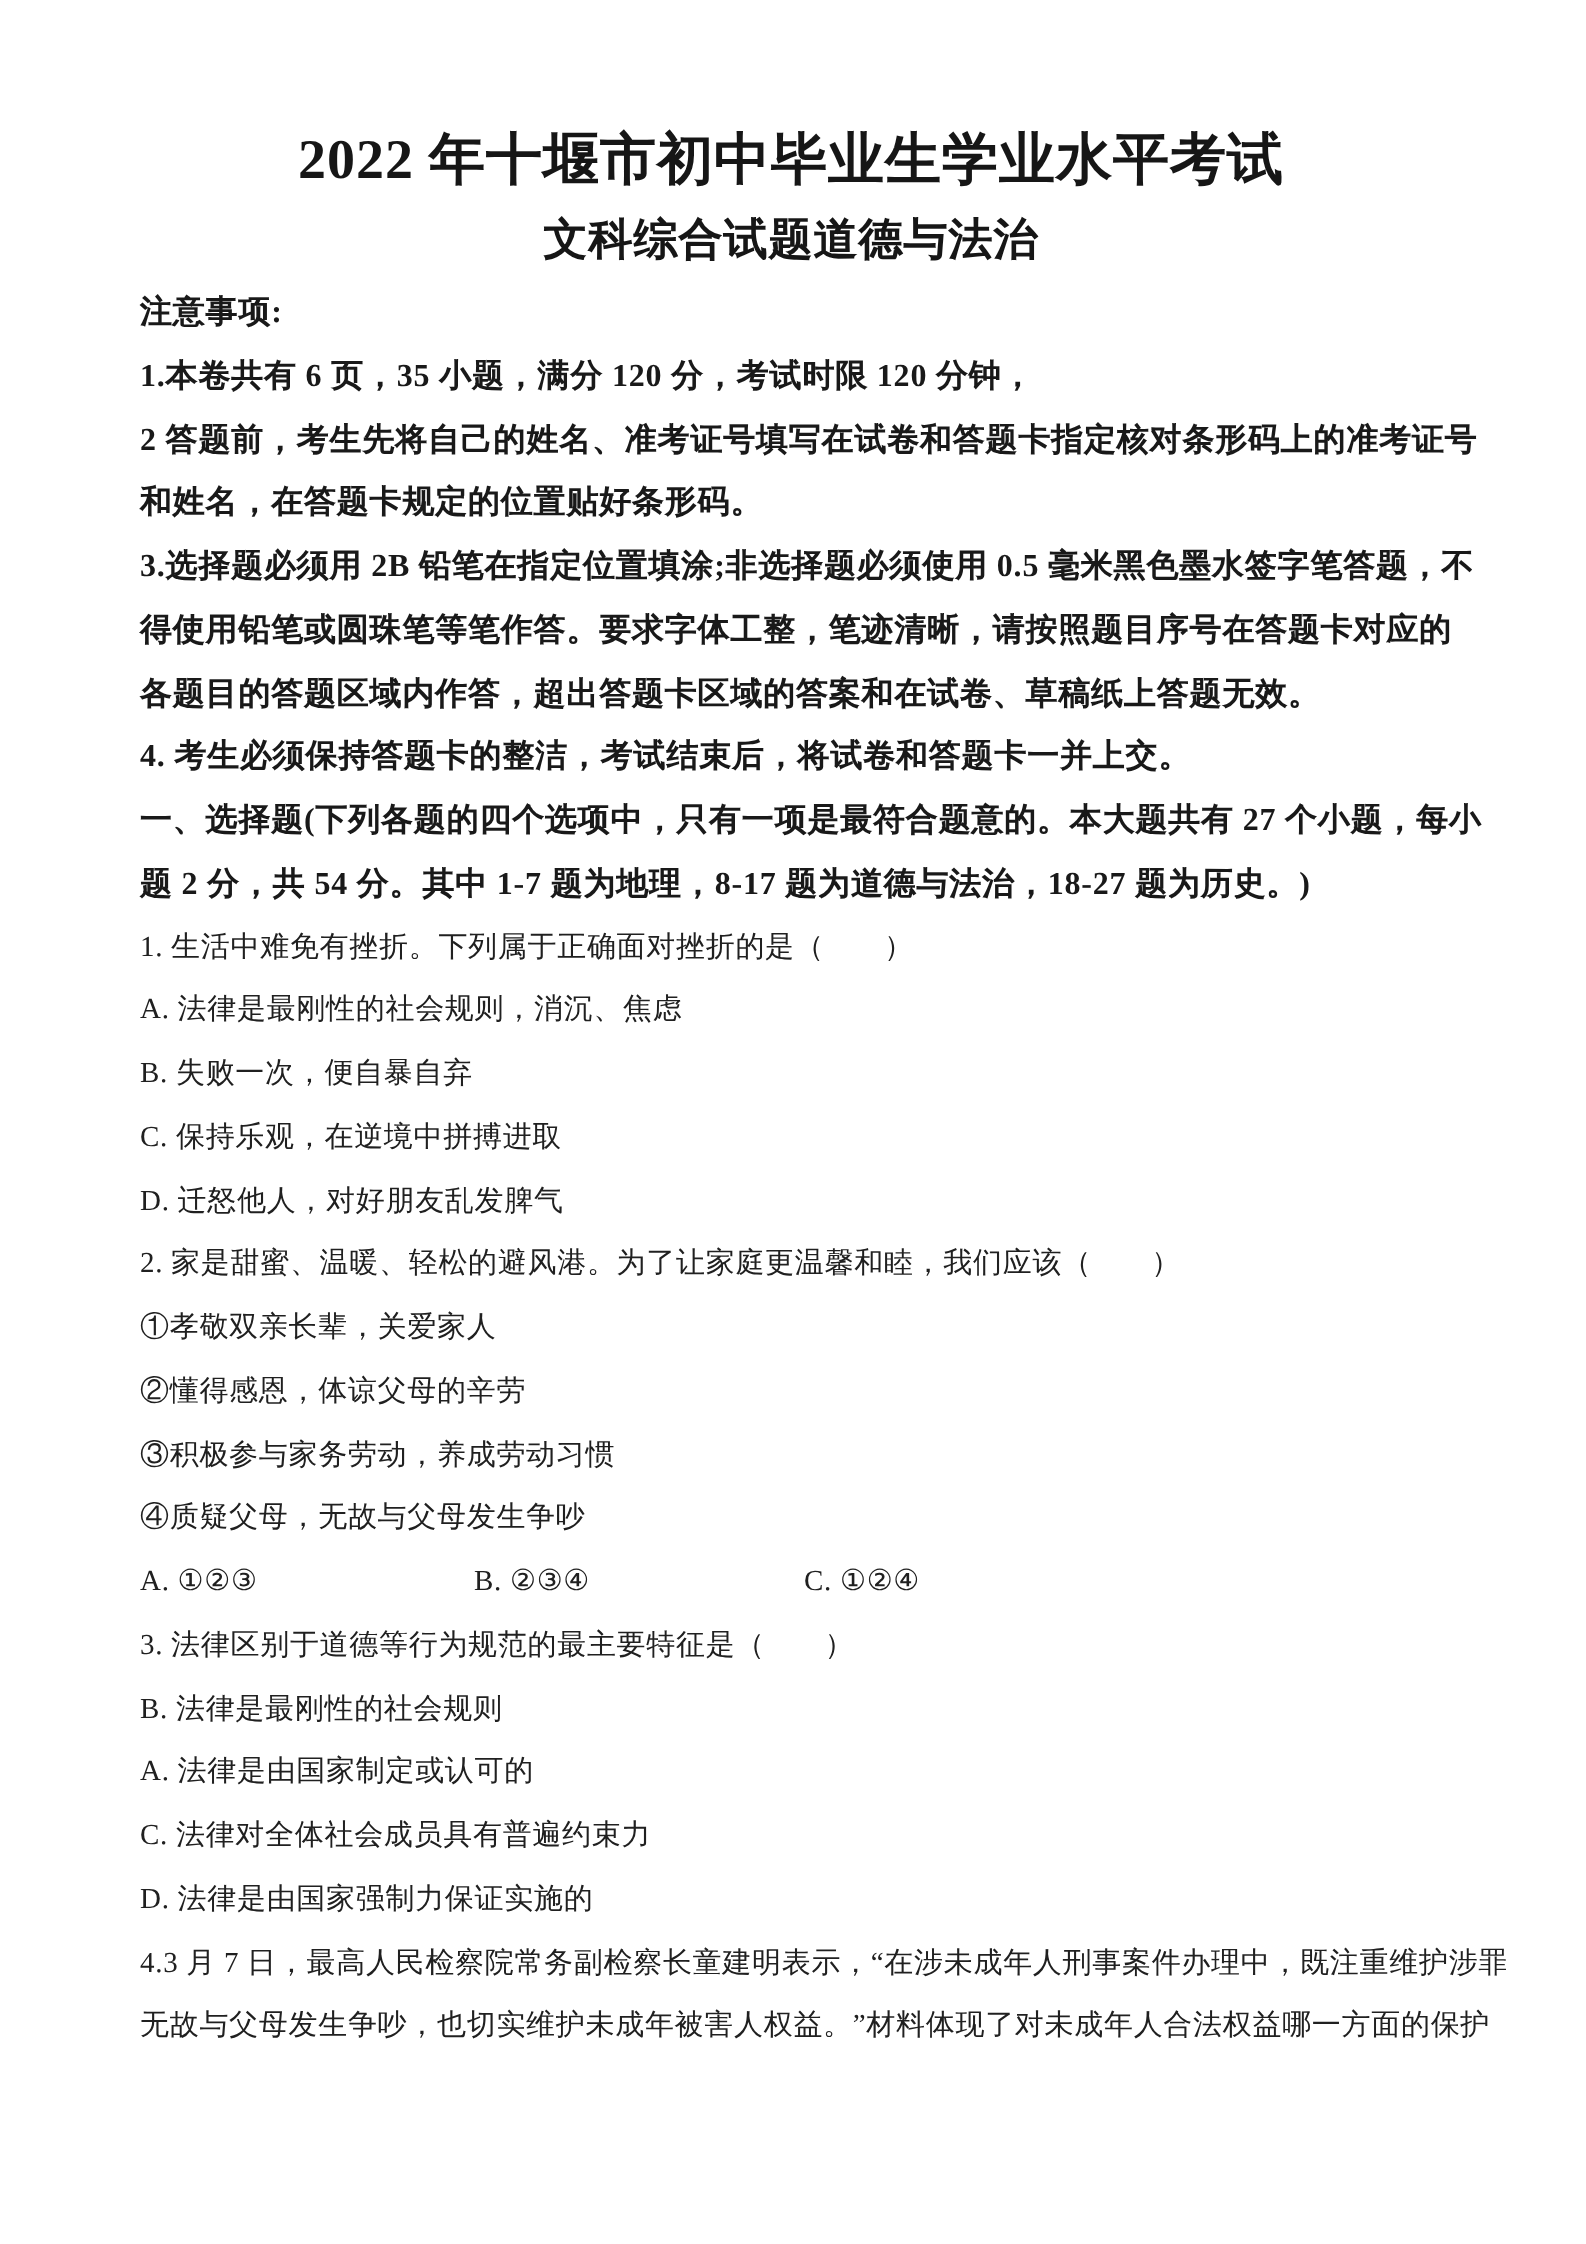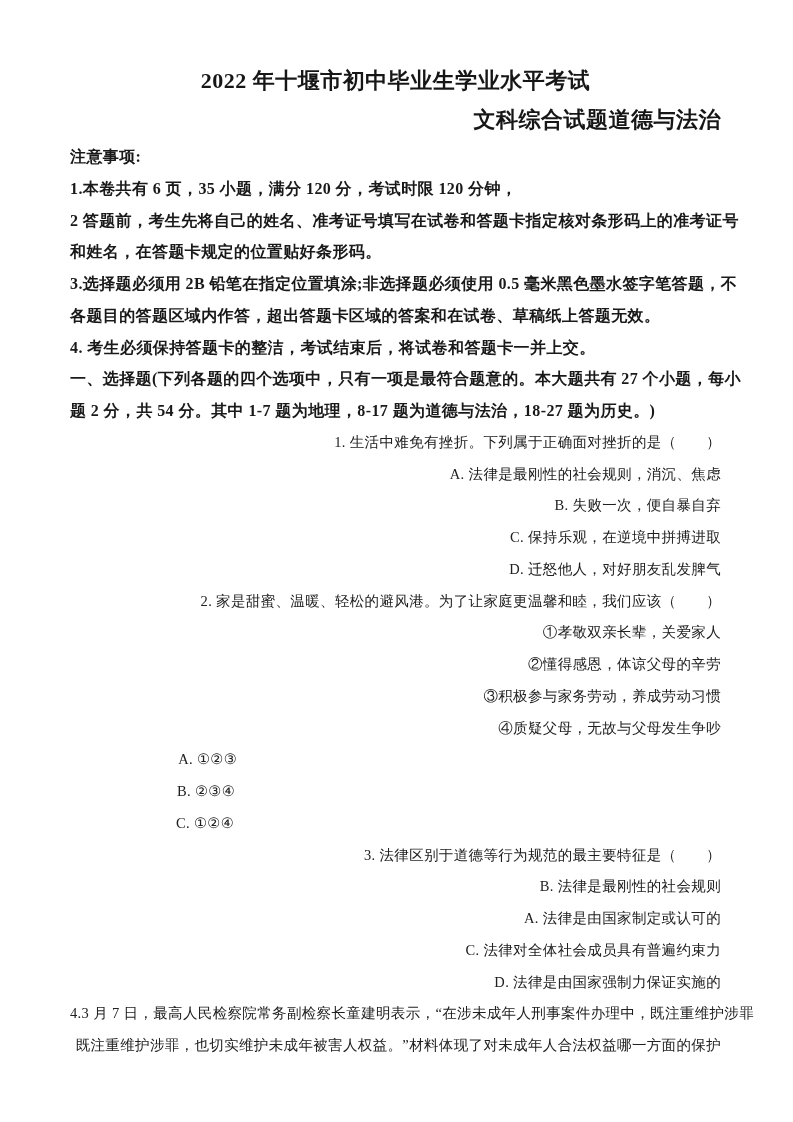--- a/index.html
+++ b/index.html
@@ -10,29 +10,29 @@
     background:#ffffff;
     color:#1c1c1c;
     font-family:"Liberation Serif","DejaVu Serif",serif;
     overflow:hidden;
     box-sizing:border-box;
     padding:0 72px 0 70px;
   }
   .doc-title{
     margin:70px 0 0 0;
     text-align:center;
-    font-size:22px;
+    font-size:28px;
     line-height:22px;
     font-weight:bold;
     letter-spacing:0.5px;
     color:#161616;
   }
   .doc-subtitle{
     margin:17px 0 0 0;
-    text-align:right;
+    text-align:center;
     font-size:22px;
     line-height:22px;
     font-weight:bold;
     letter-spacing:0.5px;
     color:#161616;
   }
   .content{margin-top:10px;}
   .line{
     display:block;
     line-height:31.75px;
@@ -42,23 +42,22 @@
     font-weight:bold;
     font-size:16px;
     letter-spacing:0.4px;
     color:#191919;
   }
   .question .line{
     font-weight:normal;
     font-size:14.5px;
     letter-spacing:0.35px;
     color:#202020;
-    text-align:right;
   }
-  .options-row{display:flex;flex-direction:column;}
+  .options-row{display:flex;}
   .options-row .opt-col{display:inline-block;}
   .options-row .opt-col:nth-child(1){width:167px;}
   .options-row .opt-col:nth-child(2){width:165px;}
   .options-row .opt-col:nth-child(3){width:164px;}
   .options-row .opt-col:nth-child(4){flex:1;}
 </style>
 </head>
 <body>
 
 <div class="page">
@@ -67,20 +66,21 @@
   <h2 class="doc-subtitle">文科综合试题道德与法治</h2>
 
   <div class="content">
 
     <div class="notice">
       <span class="line">注意事项:</span>
       <span class="line">1.本卷共有 6 页，35 小题，满分 120 分，考试时限 120 分钟，</span>
       <span class="line">2 答题前，考生先将自己的姓名、准考证号填写在试卷和答题卡指定核对条形码上的准考证号</span>
       <span class="line">和姓名，在答题卡规定的位置贴好条形码。</span>
       <span class="line">3.选择题必须用 2B 铅笔在指定位置填涂;非选择题必须使用 0.5 毫米黑色墨水签字笔答题，不</span>
+      <span class="line">得使用铅笔或圆珠笔等笔作答。要求字体工整，笔迹清晰，请按照题目序号在答题卡对应的</span>
       <span class="line">各题目的答题区域内作答，超出答题卡区域的答案和在试卷、草稿纸上答题无效。</span>
       <span class="line">4. 考生必须保持答题卡的整洁，考试结束后，将试卷和答题卡一并上交。</span>
     </div>
 
     <div class="notice">
       <span class="line">一、选择题(下列各题的四个选项中，只有一项是最符合题意的。本大题共有 27 个小题，每小</span>
       <span class="line">题 2 分，共 54 分。其中 1-7 题为地理，8-17 题为道德与法治，18-27 题为历史。)</span>
     </div>
 
     <div class="question">
@@ -107,17 +107,17 @@
     <div class="question">
       <span class="line">3. 法律区别于道德等行为规范的最主要特征是（　　）</span>
       <span class="line">B. 法律是最刚性的社会规则</span>
       <span class="line">A. 法律是由国家制定或认可的</span>
       <span class="line">C. 法律对全体社会成员具有普遍约束力</span>
       <span class="line">D. 法律是由国家强制力保证实施的</span>
     </div>
 
     <div class="question">
       <span class="line">4.3 月 7 日，最高人民检察院常务副检察长童建明表示，“在涉未成年人刑事案件办理中，既注重维护涉罪</span>
-      <span class="line">既注重维护涉罪，也切实维护未成年被害人权益。”材料体现了对未成年人合法权益哪一方面的保护</span>
+      <span class="line">无故与父母发生争吵，也切实维护未成年被害人权益。”材料体现了对未成年人合法权益哪一方面的保护</span>
     </div>
 
   </div>
 </div>
 
 </body></html>

